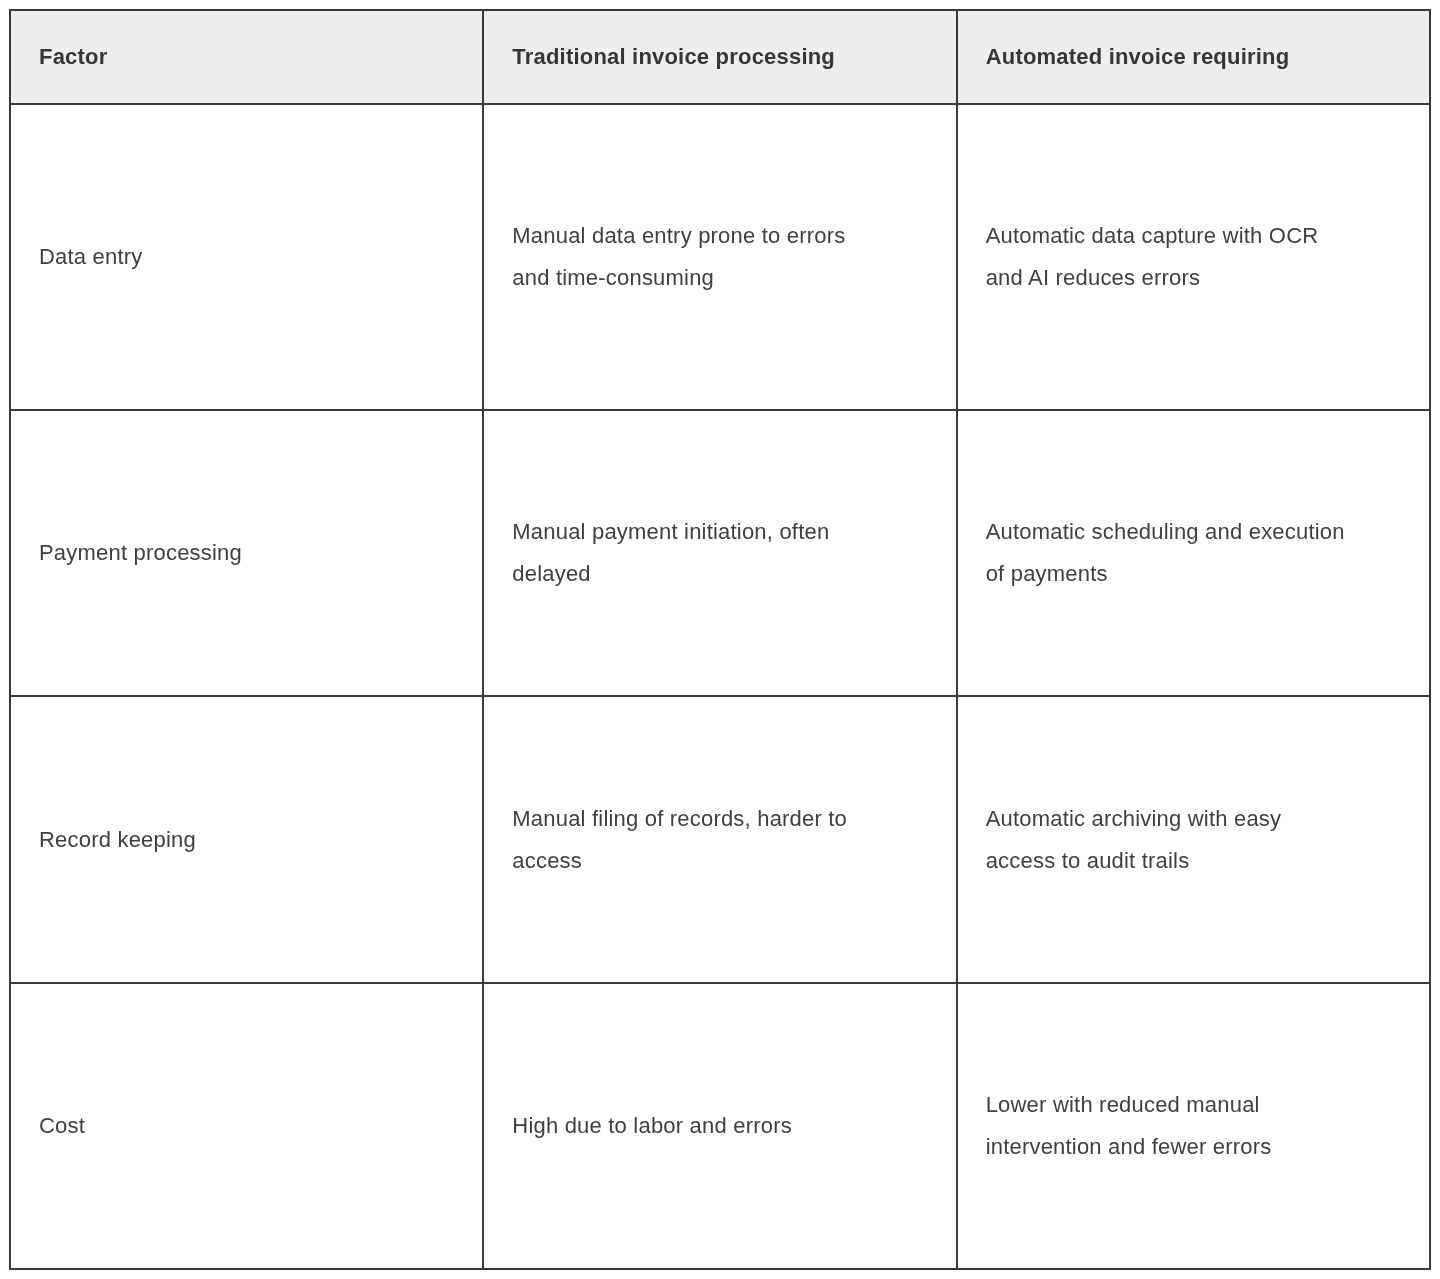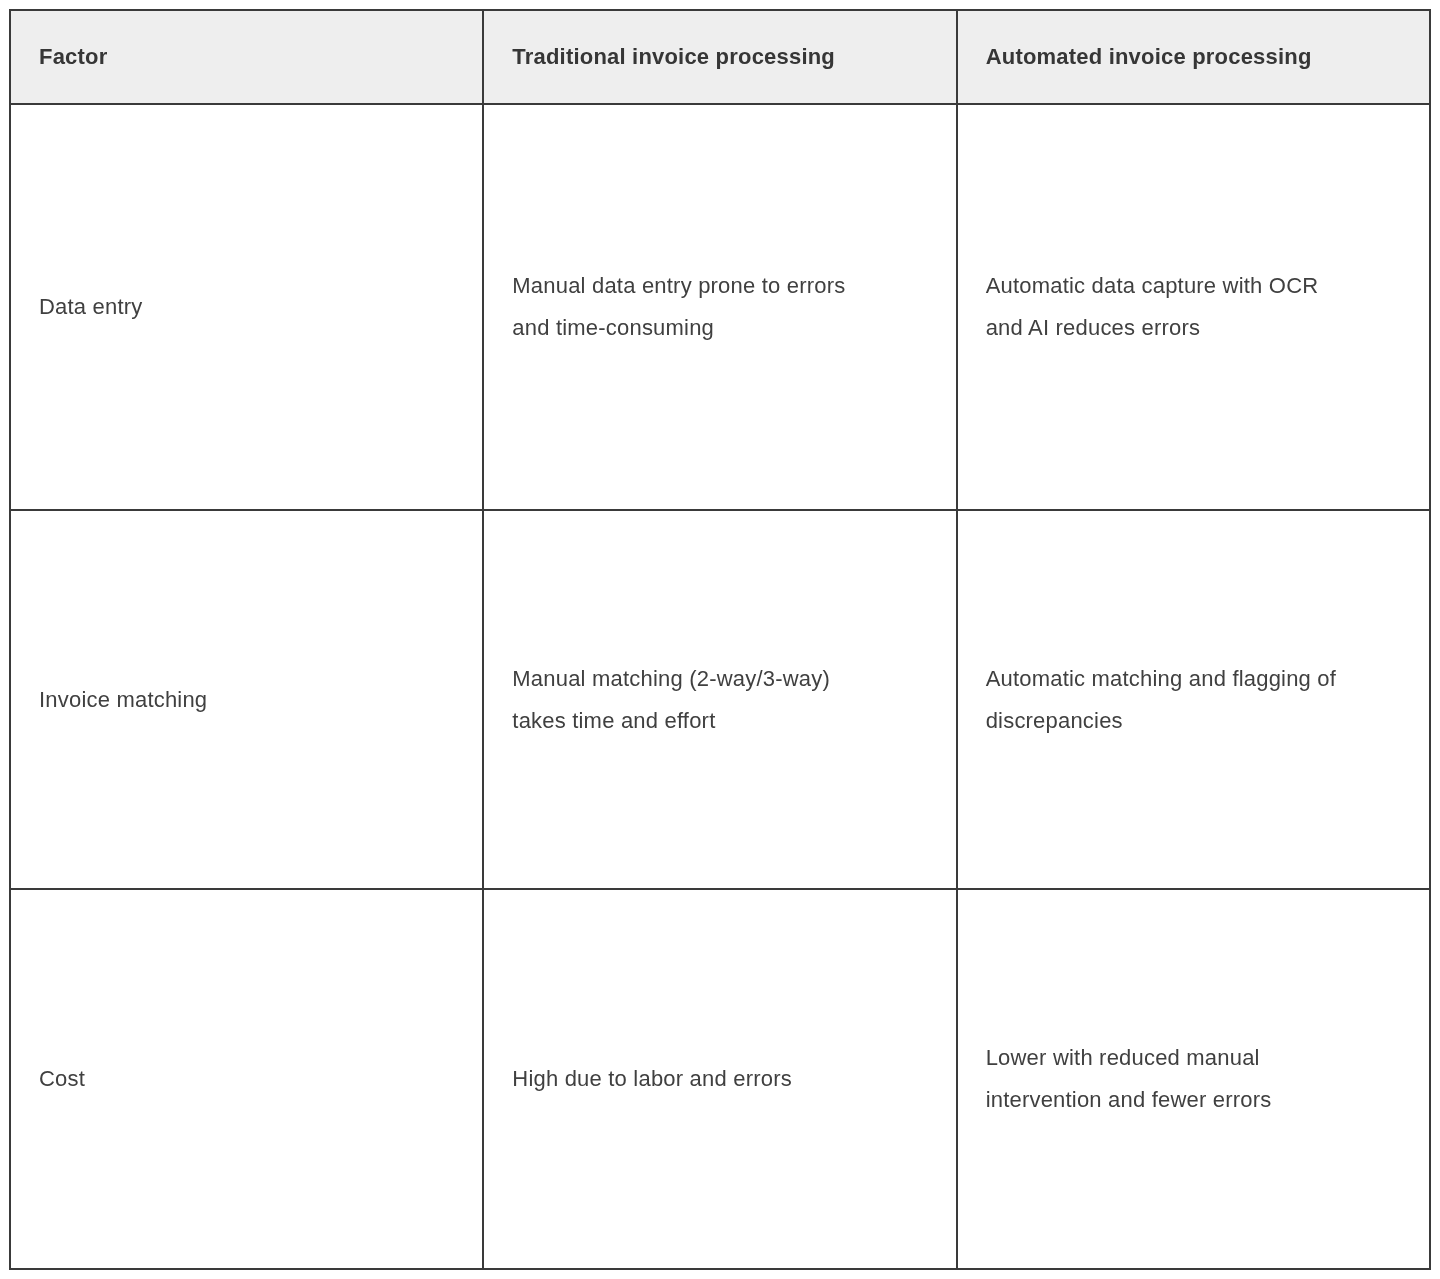--- a/index.html
+++ b/index.html
@@ -52,33 +52,38 @@
   <table class="comparison">
     <colgroup>
       <col>
       <col>
       <col>
     </colgroup>
     <thead>
       <tr>
         <th>Factor</th>
         <th>Traditional invoice processing</th>
-        <th>Automated invoice processing</th>
+        <th>Automated invoice requiring</th>
       </tr>
     </thead>
     <tbody>
         <tr class="first">
           <td>Data entry</td>
           <td>Manual data entry prone to errors and time-consuming</td>
           <td>Automatic data capture with OCR and AI reduces errors</td>
         </tr>
         <tr>
-          <td>Invoice matching</td>
-          <td>Manual matching (2-way/3-way) takes time and effort</td>
-          <td>Automatic matching and flagging of discrepancies</td>
+          <td>Payment processing</td>
+          <td>Manual payment initiation, often delayed</td>
+          <td>Automatic scheduling and execution of payments</td>
+        </tr>
+        <tr>
+          <td>Record keeping</td>
+          <td>Manual filing of records, harder to access</td>
+          <td>Automatic archiving with easy access to audit trails</td>
         </tr>
         <tr>
           <td>Cost</td>
           <td>High due to labor and errors</td>
           <td>Lower with reduced manual intervention and fewer errors</td>
         </tr>
       </tbody>
   </table>
 </div>
 

